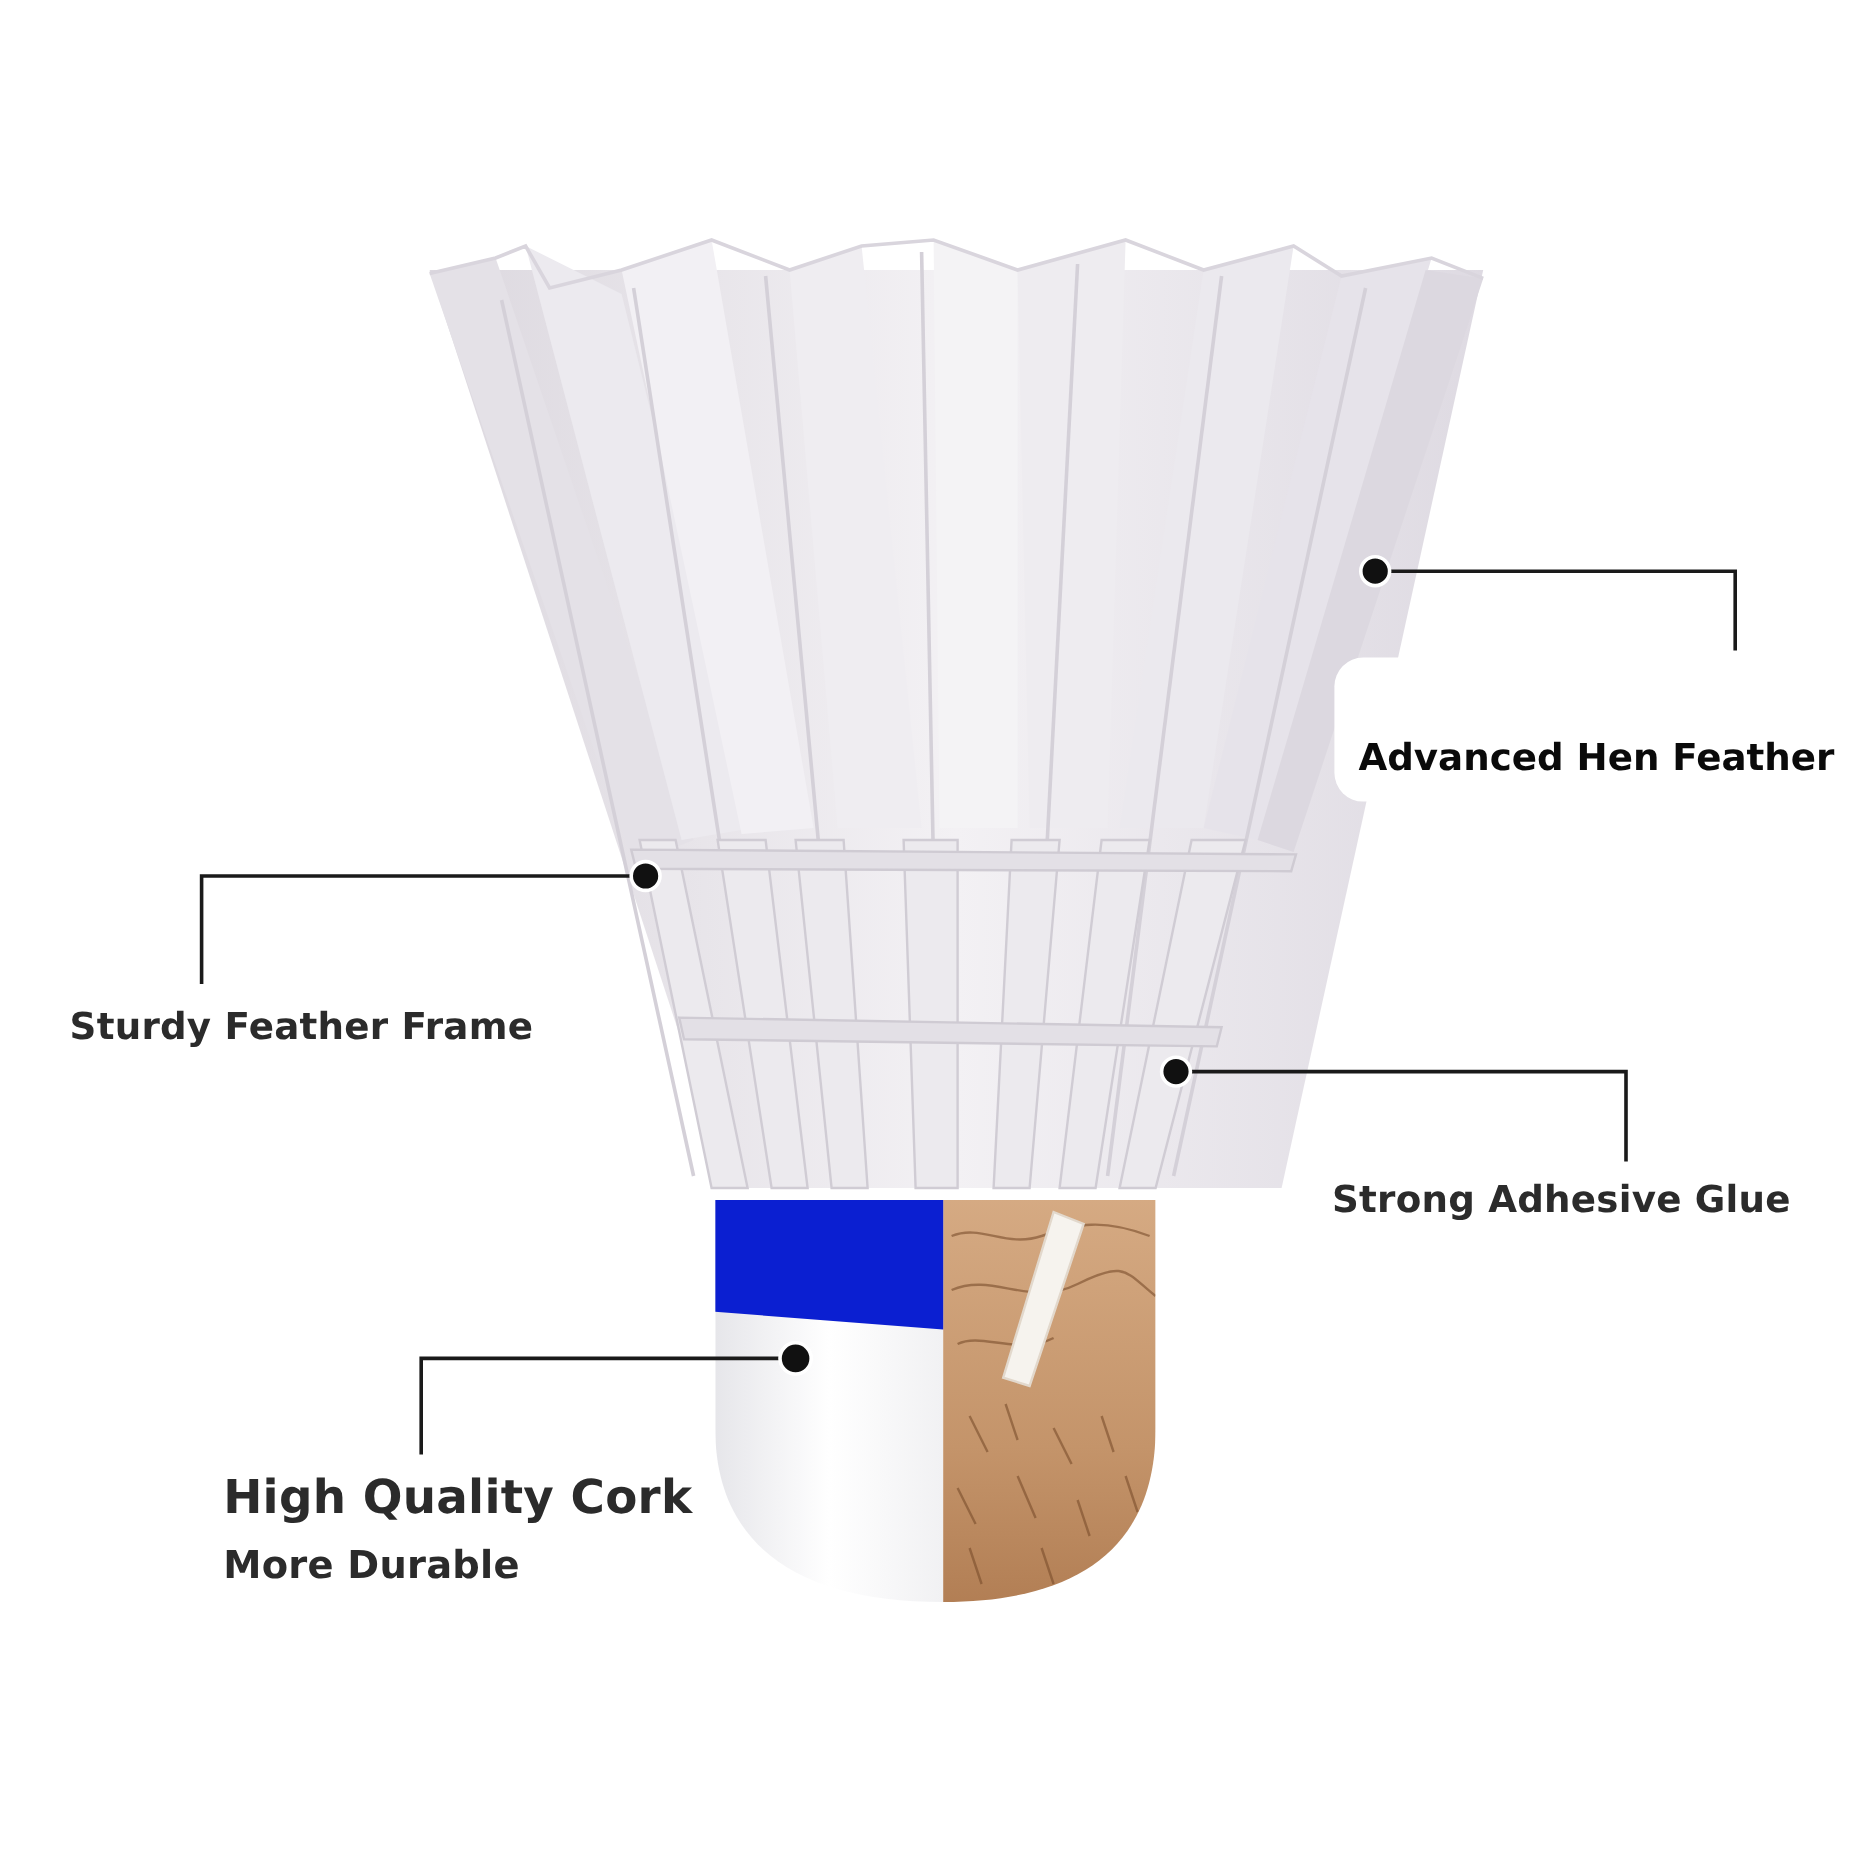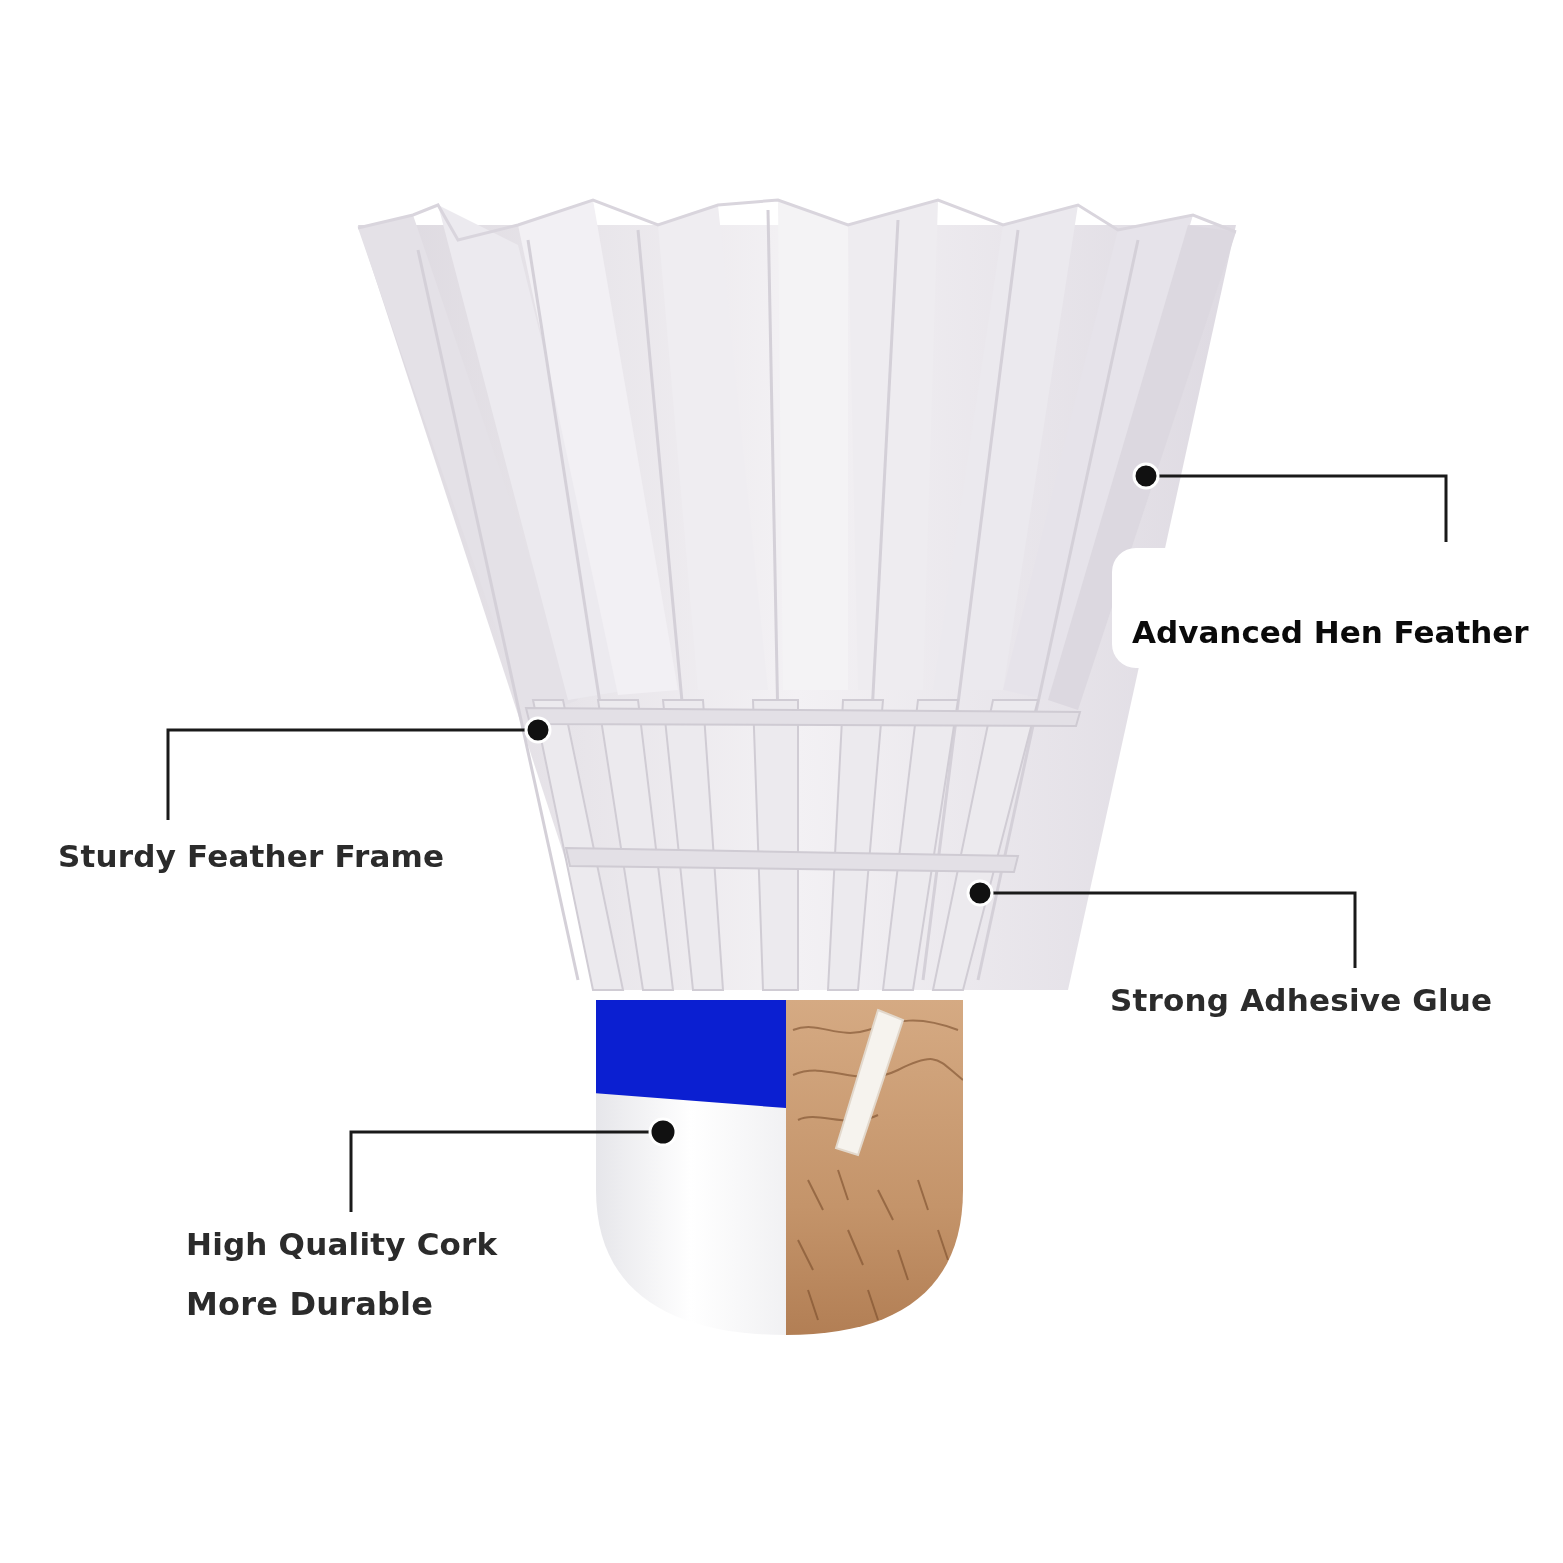--- a/index.html
+++ b/index.html
@@ -2,21 +2,21 @@
 <html><head>
 <meta charset="utf-8">
 <style>
   html, body { margin: 0; padding: 0; background: #ffffff; }
   body { width: 1563px; height: 1563px; position: relative; overflow: hidden; font-family: "DejaVu Sans", "Liberation Sans", sans-serif; }
   #stage { position: absolute; left: 18px; top: 0; width: 1563px; height: 1563px; }
   .label { position: absolute; font-weight: bold; color: #2b2b2b; white-space: nowrap; letter-spacing: 0.2px; }
   .label.l-feather { left: 1114px; top: 614px; font-size: 31px; color: #0a0a0a; letter-spacing: 0; }
   .label.l-frame { left: 40px; top: 838px; font-size: 31px; }
   .label.l-glue { left: 1092px; top: 982px; font-size: 31px; }
-  .label.l-cork1 { left: 168px; top: 1226px; font-size: 31px; }
+  .label.l-cork1 { left: 168px; top: 1226px; font-size: 39px; }
   .label.l-cork2 { left: 168px; top: 1285px; font-size: 32px; }
 </style>
 </head>
 <body>
 
 <div id="stage">
   <svg width="1563" height="1563" viewBox="0 0 1563 1563" xmlns="http://www.w3.org/2000/svg">
     <defs>
       <linearGradient id="featherGrad" x1="0" y1="0" x2="1" y2="0">
         <stop offset="0" stop-color="#dcd8df"></stop>

